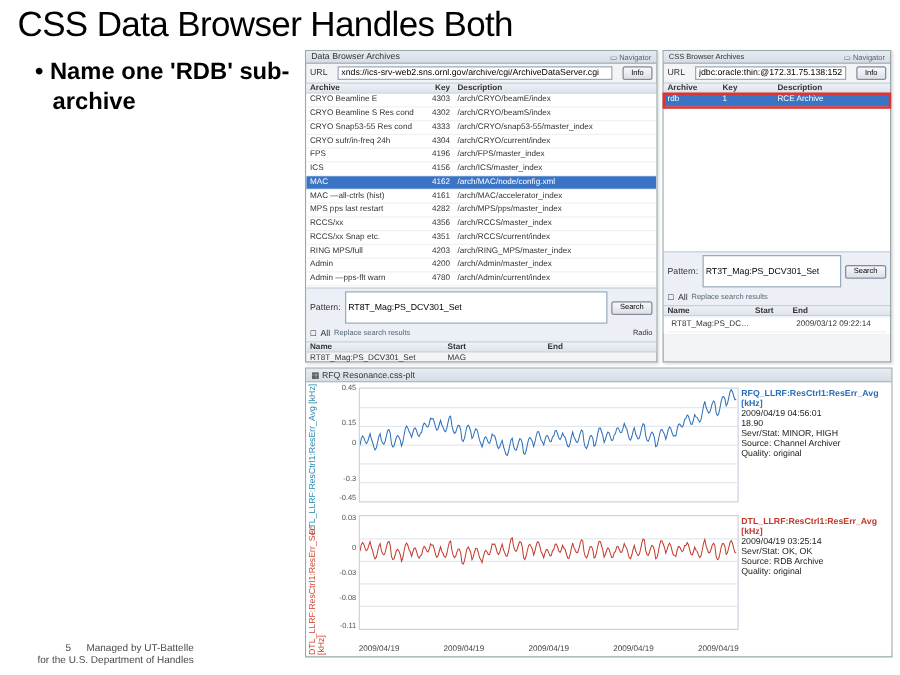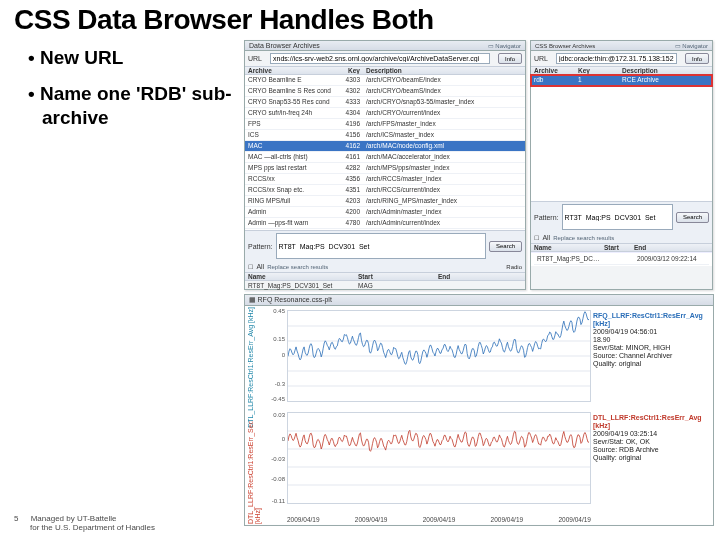--- a/index.html
+++ b/index.html
@@ -10,21 +10,21 @@
     background: #fff;
     font-family: Arial, Helvetica, sans-serif;
     position: relative;
     overflow: hidden;
   }
   .title {
     position: absolute;
     left: 14px;
     top: 4px;
     font-family: "Arial Black", Arial, sans-serif;
-    font-weight: 700;
+    font-weight: 400;
     font-size: 28px;
     color: #000;
     letter-spacing: -0.5px;
   }
   .bullets {
     position: absolute;
     left: 28px;
     top: 46px;
     width: 210px;
     font-size: 19px;
@@ -34,20 +34,21 @@
   }
   .bullets ul { list-style: none; padding: 0; margin: 0; }
   .bullets li { margin-bottom: 12px; text-indent: -14px; padding-left: 14px; }
   .bullets li::before { content: "• "; }
   .footer {
     position: absolute;
     left: 14px;
     bottom: 8px;
     font-size: 8px;
     color: #4a4a4a;
+    text-align: right;
   }
   .footer .pn { margin-right: 10px; }
 
   
   .panel {
     position: absolute;
     border: 1px solid #9aa;
     background: #f2f4f6;
     font-size: 7px;
     color: #333;
@@ -169,21 +170,20 @@
   .sigred  { stroke:#c0392b; stroke-width:0.8; fill:none; }
   .highlight-row { outline:2px solid #d33; outline-offset:-1px; }
 </style>
 </head>
 <body>
 
 <div class="title">CSS Data Browser Handles Both</div>
 
 <div class="bullets">
   <ul>
-    <li>New URL</li>
     <li>Name one 'RDB' sub-archive</li>
   </ul>
 </div>
 
 <div class="footer">
   <span class="pn">5</span>
   <span>Managed by UT-Battelle</span><br>
   <span style="margin-left:16px">for the U.S. Department of Handles</span>
 </div>
 

